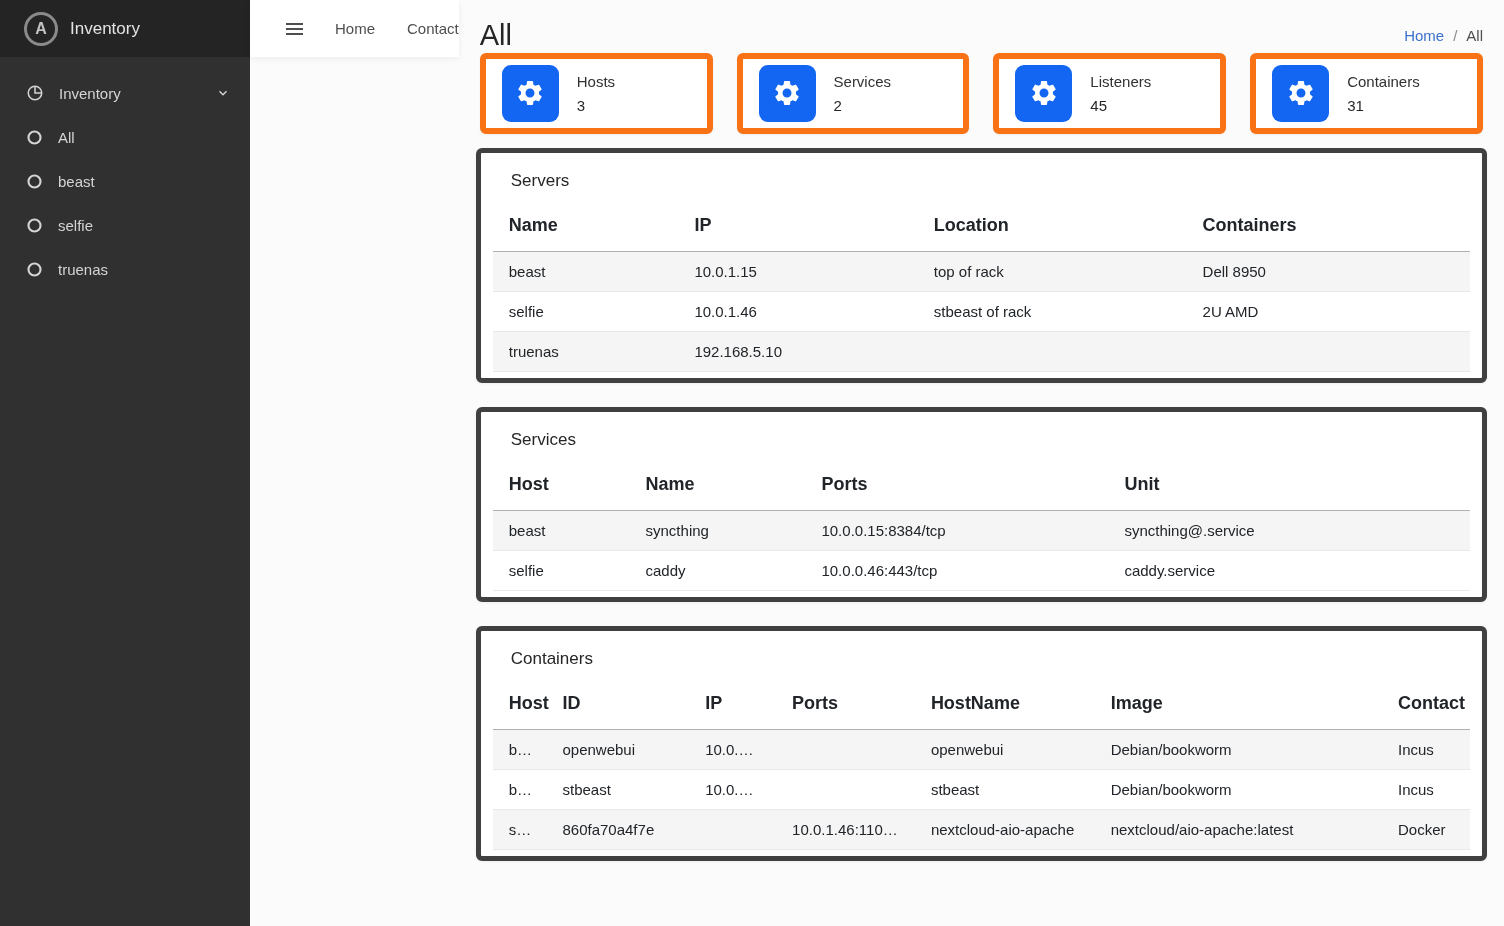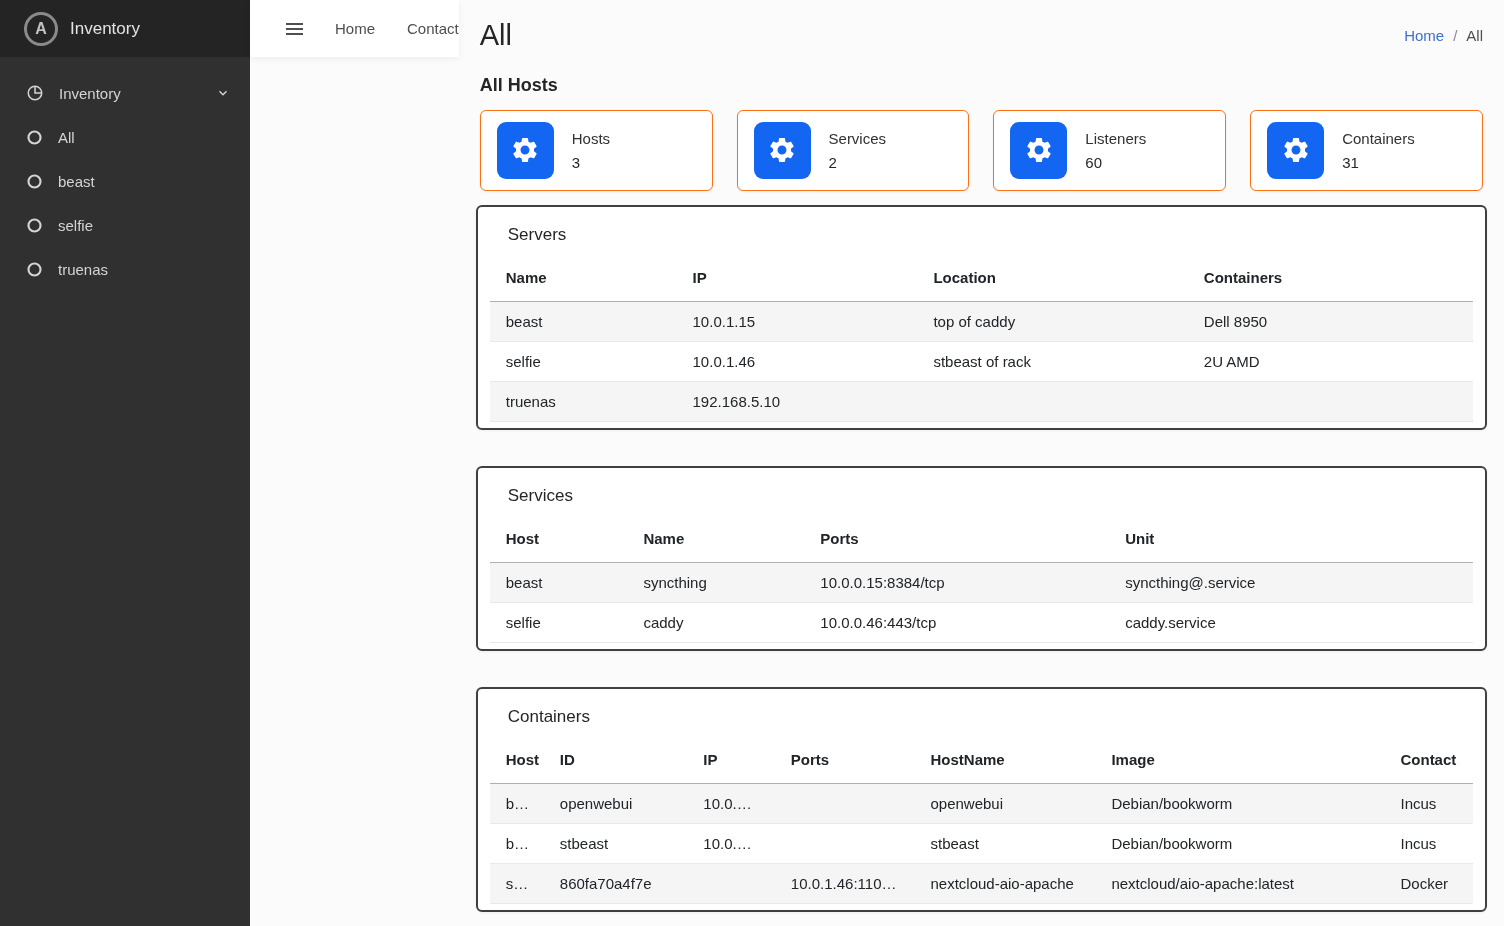--- a/index.html
+++ b/index.html
@@ -50,42 +50,42 @@
   }
   .page-title { font-size: 29px; font-weight: 500; color: #262626; line-height: 1.2; }
   .breadcrumb { font-size: 15px; color: #4f4f4f; display: flex; gap: 9px; align-items: center; }
   .breadcrumb a { color: #3b71ca; text-decoration: none; }
   .breadcrumb .sep { color: #8a8a8a; }
 
   .section-title { font-size: 18px; font-weight: 700; color: #262626; margin: 22px 4px 14px; }
 
   .stats { display: grid; grid-template-columns: repeat(4, 1fr); gap: 24px; margin: 0 4px; }
   .stat-card {
-    background: #fff; border: 1px solid #f97316; border-radius: 6px;
+    background: #fff; border: 6px solid #f97316; border-radius: 6px;
     box-shadow: 0 1px 3px rgba(0,0,0,0.05);
     height: 81px; padding: 12px 16px;
     display: flex; align-items: center; gap: 18px;
   }
   .stat-icon {
     width: 57px; height: 57px; border-radius: 9px; background: #1266f1;
     display: flex; align-items: center; justify-content: center; flex: none;
   }
   .stat-label { font-size: 15px; color: #313131; margin-bottom: 7px; }
   .stat-value { font-size: 15px; color: #262626; }
 
   .card {
-    background: #fff; border: 2px solid #404040; border-radius: 6px;
+    background: #fff; border: 5px solid #404040; border-radius: 6px;
     box-shadow: 0 1px 3px rgba(0,0,0,0.05);
-    margin: 14px 0 36px; padding: 14px 12px 6px;
+    margin: 14px 0 24px; padding: 14px 12px 6px;
   }
   .card-title { font-size: 17px; font-weight: 400; color: #262626; margin: 4px 6px 12px 18px; }
 
   table.data-table { width: 100%; border-collapse: collapse; font-size: 15px; color: #212529; table-layout: fixed; }
   table.data-table th {
-    text-align: left; font-weight: 700; font-size: 15px;
+    text-align: left; font-weight: 700; font-size: 18px;
     padding: 12px 16px 15px; border-bottom: 1px solid #b0b0b0;
   }
   table.data-table td {
     padding: 11px 16px; border-bottom: 1px solid #e9e9e9;
     overflow: hidden; text-overflow: ellipsis; white-space: nowrap;
   }
   table.data-table tbody tr:nth-child(odd) { background: #f5f5f5; }
 </style>
 </head>
 <body>
@@ -165,21 +165,20 @@
 
       <div class="page-head">
         <div class="page-title">All</div>
         <div class="breadcrumb">
           <a href="#">Home</a>
           <span class="sep">/</span>
           <span>All</span>
         </div>
       </div>
 
-      <div class="section-title">All Hosts</div>
 
       <div class="stats">
         <div class="stat-card">
           <div class="stat-icon">
             <svg width="30" height="30" viewBox="0 0 24 24" fill="#ffffff">
                 <path d="M19.14 12.94c.04-.3.06-.61.06-.94 0-.32-.02-.64-.07-.94l2.03-1.58c.18-.14.23-.41.12-.61l-1.92-3.32c-.12-.22-.37-.29-.59-.22l-2.39.96c-.5-.38-1.03-.7-1.62-.94l-.36-2.54c-.04-.24-.24-.41-.48-.41h-3.84c-.24 0-.43.17-.47.41l-.36 2.54c-.59.24-1.13.57-1.62.94l-2.39-.96c-.22-.08-.47 0-.59.22L2.74 8.87c-.12.21-.08.47.12.61l2.03 1.58c-.05.3-.09.63-.09.94s.02.64.07.94l-2.03 1.58c-.18.14-.23.41-.12.61l1.92 3.32c.12.22.37.29.59.22l2.39-.96c.5.38 1.03.7 1.62.94l.36 2.54c.05.24.24.41.48.41h3.84c.24 0 .44-.17.47-.41l.36-2.54c.59-.24 1.13-.56 1.62-.94l2.39.96c.22.08.47 0 .59-.22l1.92-3.32c.12-.22.07-.47-.12-.61l-2.01-1.58zM12 15.6c-1.98 0-3.6-1.62-3.6-3.6s1.62-3.6 3.6-3.6 3.6 1.62 3.6 3.6-1.62 3.6-3.6 3.6z"></path>
               </svg>
           </div>
           <div class="stat-text">
             <div class="stat-label">Hosts</div>
@@ -198,21 +197,21 @@
           </div>
         </div>
         <div class="stat-card">
           <div class="stat-icon">
             <svg width="30" height="30" viewBox="0 0 24 24" fill="#ffffff">
                 <path d="M19.14 12.94c.04-.3.06-.61.06-.94 0-.32-.02-.64-.07-.94l2.03-1.58c.18-.14.23-.41.12-.61l-1.92-3.32c-.12-.22-.37-.29-.59-.22l-2.39.96c-.5-.38-1.03-.7-1.62-.94l-.36-2.54c-.04-.24-.24-.41-.48-.41h-3.84c-.24 0-.43.17-.47.41l-.36 2.54c-.59.24-1.13.57-1.62.94l-2.39-.96c-.22-.08-.47 0-.59.22L2.74 8.87c-.12.21-.08.47.12.61l2.03 1.58c-.05.3-.09.63-.09.94s.02.64.07.94l-2.03 1.58c-.18.14-.23.41-.12.61l1.92 3.32c.12.22.37.29.59.22l2.39-.96c.5.38 1.03.7 1.62.94l.36 2.54c.05.24.24.41.48.41h3.84c.24 0 .44-.17.47-.41l.36-2.54c.59-.24 1.13-.56 1.62-.94l2.39.96c.22.08.47 0 .59-.22l1.92-3.32c.12-.22.07-.47-.12-.61l-2.01-1.58zM12 15.6c-1.98 0-3.6-1.62-3.6-3.6s1.62-3.6 3.6-3.6 3.6 1.62 3.6 3.6-1.62 3.6-3.6 3.6z"></path>
               </svg>
           </div>
           <div class="stat-text">
             <div class="stat-label">Listeners</div>
-            <div class="stat-value">60</div>
+            <div class="stat-value">45</div>
           </div>
         </div>
         <div class="stat-card">
           <div class="stat-icon">
             <svg width="30" height="30" viewBox="0 0 24 24" fill="#ffffff">
                 <path d="M19.14 12.94c.04-.3.06-.61.06-.94 0-.32-.02-.64-.07-.94l2.03-1.58c.18-.14.23-.41.12-.61l-1.92-3.32c-.12-.22-.37-.29-.59-.22l-2.39.96c-.5-.38-1.03-.7-1.62-.94l-.36-2.54c-.04-.24-.24-.41-.48-.41h-3.84c-.24 0-.43.17-.47.41l-.36 2.54c-.59.24-1.13.57-1.62.94l-2.39-.96c-.22-.08-.47 0-.59.22L2.74 8.87c-.12.21-.08.47.12.61l2.03 1.58c-.05.3-.09.63-.09.94s.02.64.07.94l-2.03 1.58c-.18.14-.23.41-.12.61l1.92 3.32c.12.22.37.29.59.22l2.39-.96c.5.38 1.03.7 1.62.94l.36 2.54c.05.24.24.41.48.41h3.84c.24 0 .44-.17.47-.41l.36-2.54c.59-.24 1.13-.56 1.62-.94l2.39.96c.22.08.47 0 .59-.22l1.92-3.32c.12-.22.07-.47-.12-.61l-2.01-1.58zM12 15.6c-1.98 0-3.6-1.62-3.6-3.6s1.62-3.6 3.6-3.6 3.6 1.62 3.6 3.6-1.62 3.6-3.6 3.6z"></path>
               </svg>
           </div>
           <div class="stat-text">
             <div class="stat-label">Containers</div>
@@ -235,21 +234,21 @@
                 <th>Name</th>
                 <th>IP</th>
                 <th>Location</th>
                 <th>Containers</th>
               </tr>
             </thead>
           <tbody>
               <tr>
                 <td>beast</td>
                 <td>10.0.1.15</td>
-                <td>top of caddy</td>
+                <td>top of rack</td>
                 <td>Dell 8950</td>
               </tr>
               <tr>
                 <td>selfie</td>
                 <td>10.0.1.46</td>
                 <td>stbeast of rack</td>
                 <td>2U AMD</td>
               </tr>
               <tr>
                 <td>truenas</td>

